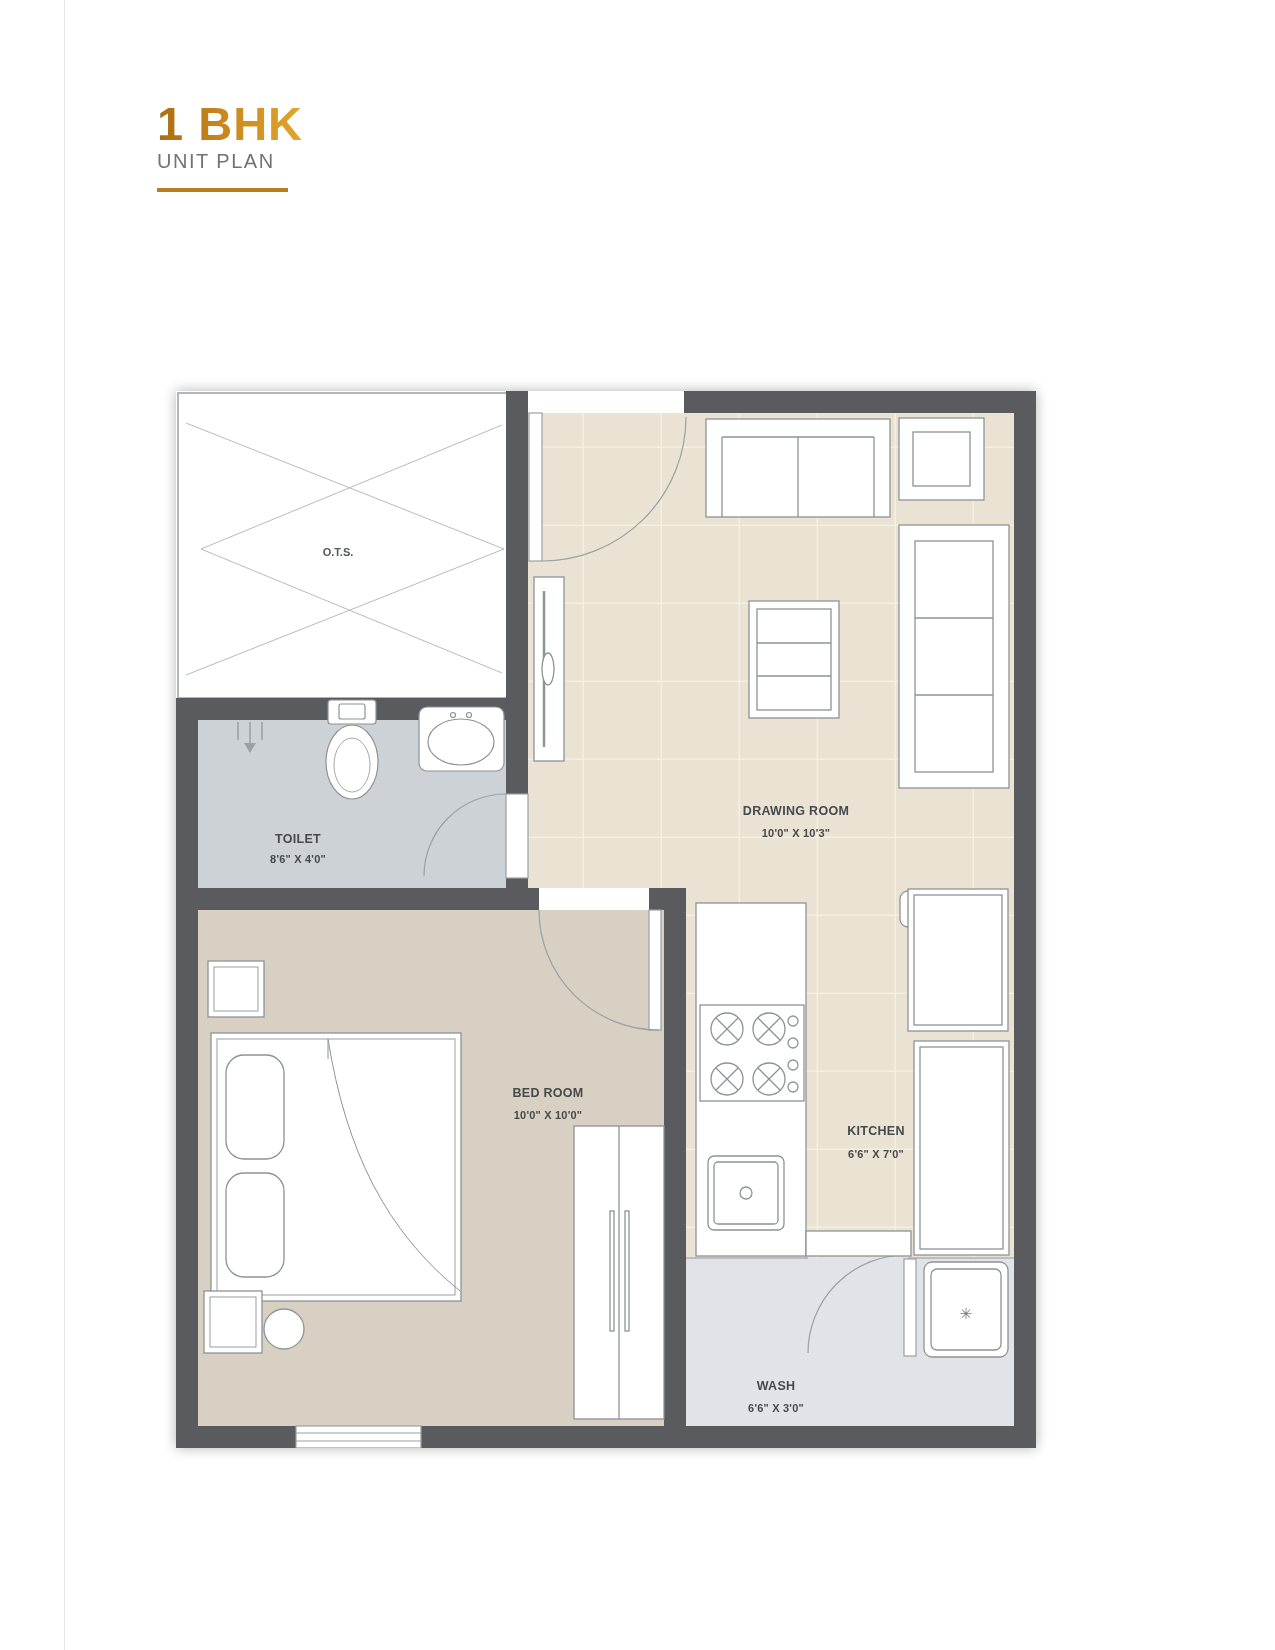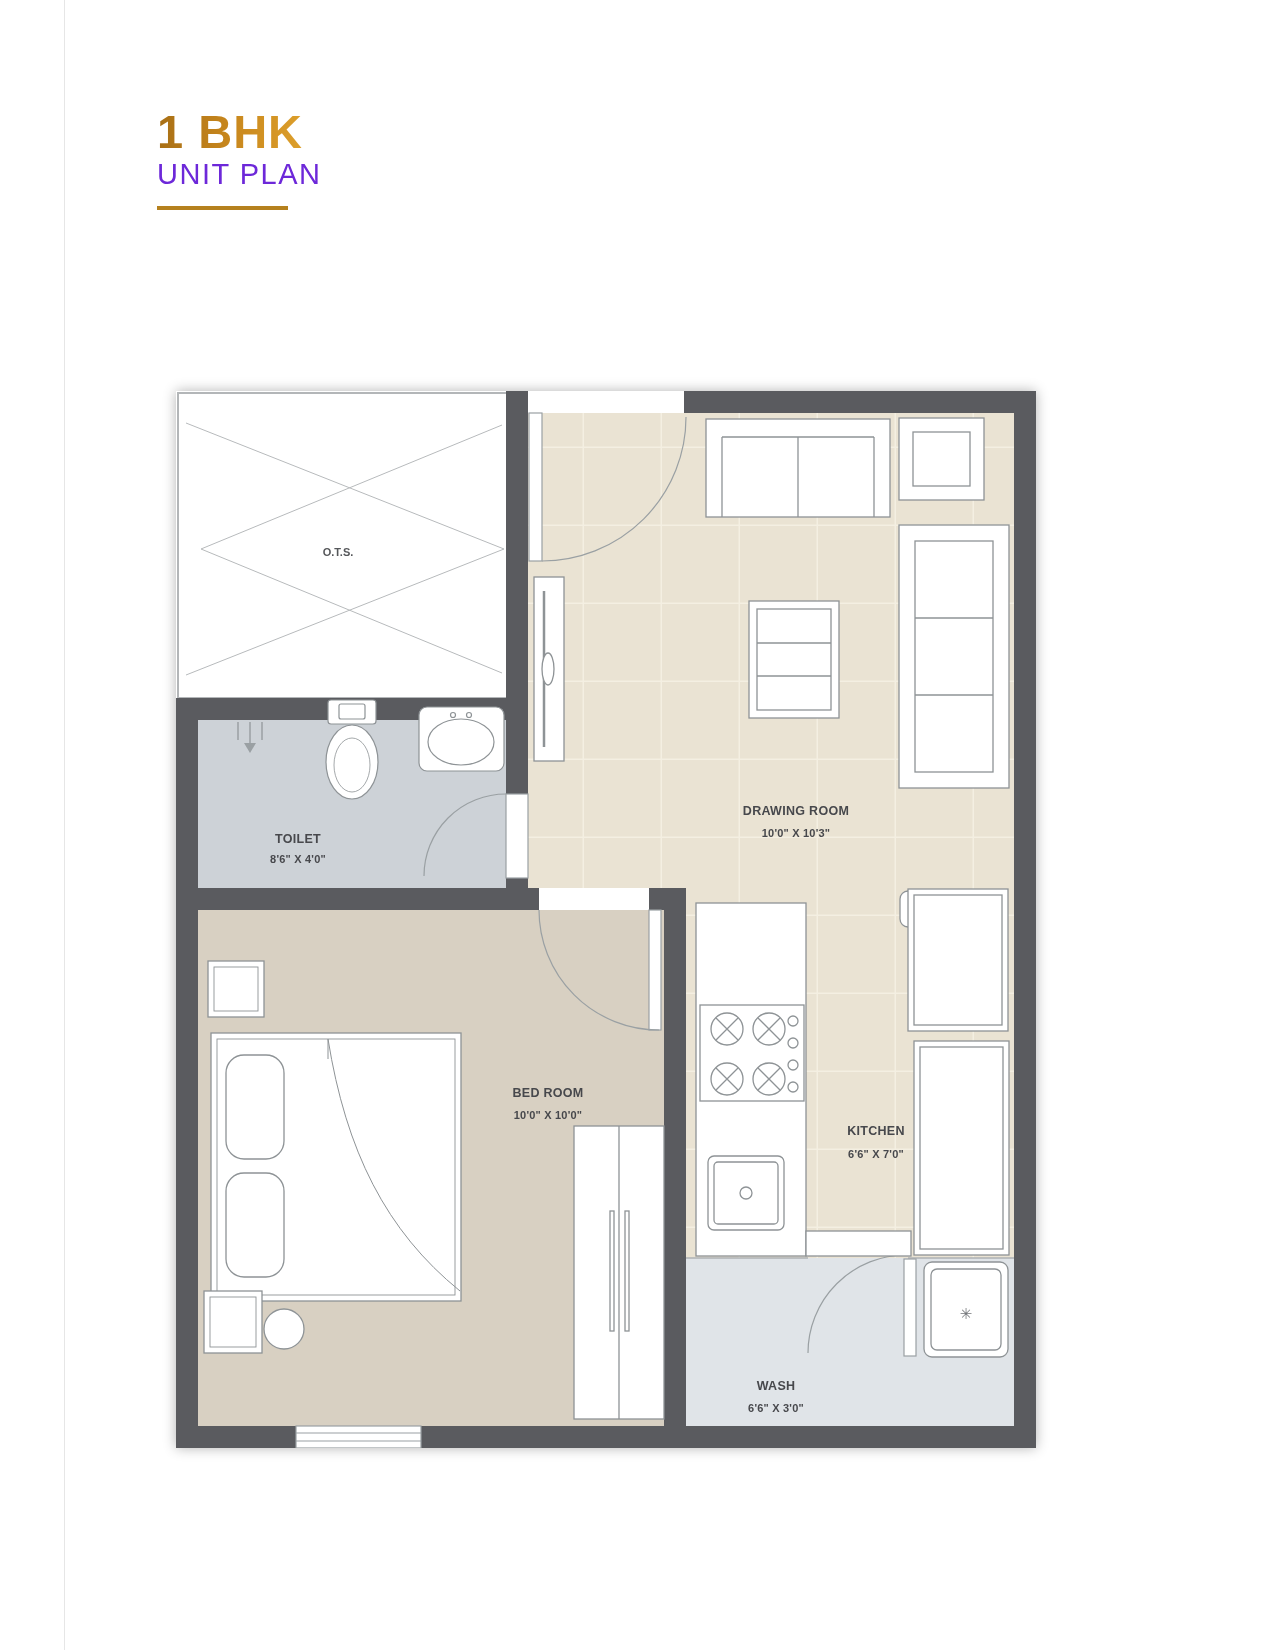--- a/index.html
+++ b/index.html
@@ -1,28 +1,28 @@
 <!DOCTYPE html>
 <html><head>
 <meta charset="utf-8">
 <style>
   html,body{margin:0;padding:0;}
   body{
     width:1275px;height:1650px;position:relative;background:#ffffff;
     font-family:"Liberation Sans", sans-serif;overflow:hidden;
   }
   .sheet-edge{position:absolute;left:64px;top:0;width:1px;height:1650px;background:#e6e6e6;}
-  .title-block{position:absolute;left:157px;top:108px;}
+  .title-block{position:absolute;left:157px;top:100px;}
   .page-title{
     font-size:47px;font-weight:bold;letter-spacing:1px;line-height:1.0;
     background:linear-gradient(90deg,#a86f15,#c8871d 45%,#e2a52e);
     -webkit-background-clip:text;background-clip:text;color:transparent;
   }
   .page-subtitle{
-    font-size:29px;font-weight:normal;color:#6d28d9;letter-spacing:1.5px;margin-top:3px;
+    font-size:20px;font-weight:normal;color:#737373;letter-spacing:1.5px;margin-top:3px;
   }
   .title-underline{width:131px;height:4px;background:#b5811e;margin-top:15px;}
   .plan-wrap{
     position:absolute;left:176px;top:391px;width:860px;height:1057px;
     background:#ffffff;box-shadow:0 0 12px rgba(0,0,0,0.30);
   }
   svg text{font-family:"Liberation Sans", sans-serif;font-weight:bold;fill:#47484c;}
   .room-label{font-size:12.5px;letter-spacing:.3px;}
   .room-dims{font-size:11px;letter-spacing:.2px;}
   .ots-label{font-size:11px;fill:#55575a;}

